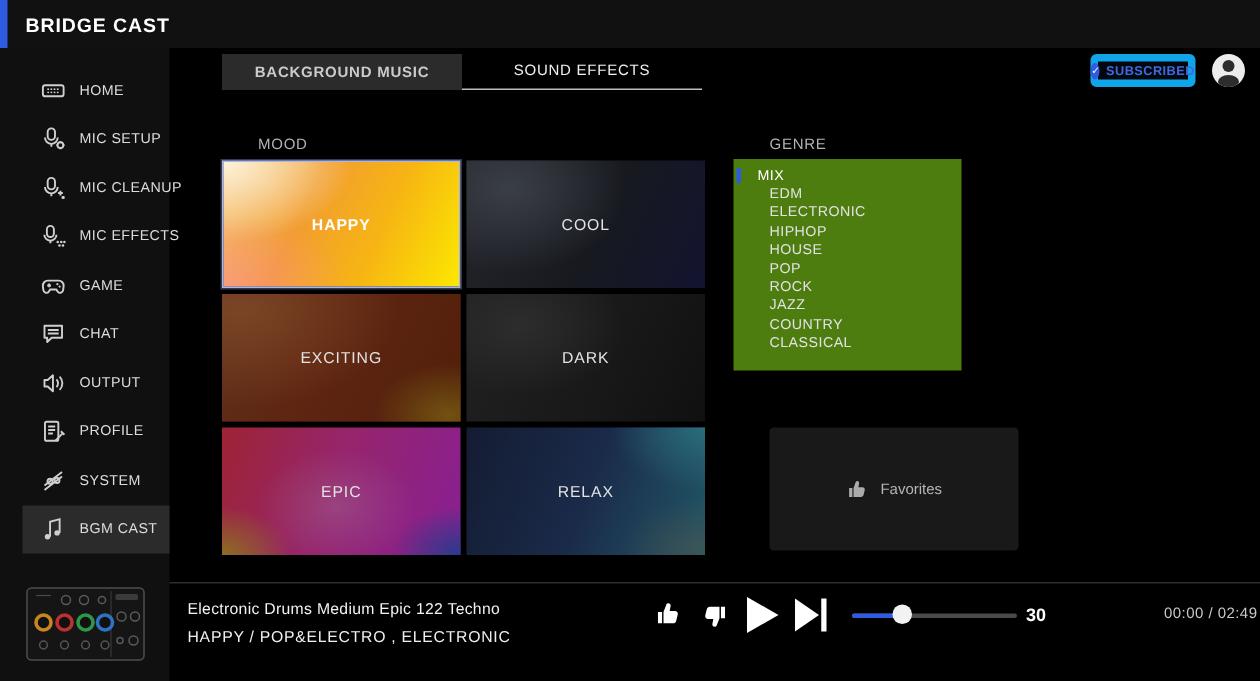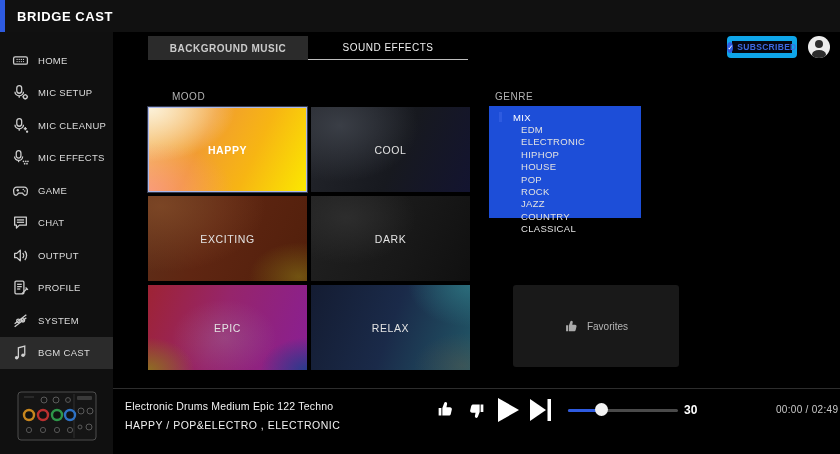--- a/index.html
+++ b/index.html
@@ -7,21 +7,21 @@
   body { font-family:"Liberation Sans", sans-serif; }
   #app { position:relative; width:840px; height:454px; background:#000; overflow:hidden; color:#e8e8e8; }
 
   
   .header { position:absolute; left:0; top:0; width:840px; height:32px; background:#111; }
   .header-accent { position:absolute; left:0; top:0; width:5px; height:32px; background:#2e5be0; }
   .app-title { position:absolute; left:17px; top:9px; font-size:13px; font-weight:bold; color:#fff; letter-spacing:0.6px; }
 
   
   .sidebar { position:absolute; left:0; top:32px; width:113px; height:422px; background:#101010; }
-  .side-list { position:absolute; left:0; top:12px; width:113px; }
+  .side-list { position:absolute; left:0; top:12px; width:113px;padding-left:15px; }
   .side-item { display:flex; align-items:center; height:32.5px; padding-left:12px; cursor:pointer; }
   .side-item.active { background:#2b2b2b; }
   .side-item .icn { width:17px; height:17px; margin-right:9px; flex:0 0 17px; color:#cfcfcf; }
   .side-item .lbl { font-size:9.5px; color:#dcdcdc; letter-spacing:0.3px; white-space:nowrap; }
   .icn svg { width:100%; height:100%; display:block; }
 
   .device-wrap { position:absolute; left:16px; top:352px; width:82px; height:64px; }
 
   
   .subscribed { position:absolute; left:727px; top:36px; width:70px; height:22px; border:5px solid #0ea5e9; border-radius:4px; background:#05070f; display:flex; align-items:center; justify-content:center; gap:4px; cursor:pointer; }
@@ -32,21 +32,21 @@
   .avatar .body { position:absolute; left:4px; top:14px; width:14px; height:9px; border-radius:50%; background:#2d2d2d; }
 
   
   .tab { position:absolute; top:36px; height:24px; width:160px; display:flex; align-items:center; justify-content:center; font-size:10px; letter-spacing:0.5px; cursor:pointer; }
   .tab-bgm { left:148px; background:#2b2b2b; color:#cbcbcb;font-weight:bold; }
   .tab-sfx { left:308px; background:#000; color:#efefef; border-bottom:1px solid #bdbdbd; }
 
   
   .section-label { position:absolute; font-size:10px; color:#b3b3b3; letter-spacing:0.5px;margin-left:24px; }
   .mood-label { left:148px; top:91px; }
-  .genre-label { left:471px; top:91px; }
+  .genre-label { left:489px; top:91px; }
   .mood-grid { position:absolute; left:148px; top:107px; width:322px; display:grid; grid-template-columns:159px 159px; grid-auto-rows:85px; gap:4px;border-radius:30px; }
   .tile { position:relative; display:flex; align-items:center; justify-content:center; cursor:pointer; }
   .tile .tlbl { font-size:10.5px; letter-spacing:0.6px; color:#e3e3e3; }
   .tile.selected { border:1px solid #a9b6ea; box-shadow:0 0 0 1px rgba(150,170,230,0.35); }
   .tile.selected .tlbl { font-weight:bold; color:#fff; }
   .tile-happy { background:
     radial-gradient(120% 130% at 0% 100%, rgba(255,140,170,0.50) 0%, rgba(255,140,170,0) 45%),
     radial-gradient(110% 130% at 0% 0%, #fcf2da 0%, rgba(252,242,218,0) 50%),
     linear-gradient(115deg, #f5bd6a 0%, #f19d30 35%, #f7b513 65%, #fbe800 100%); }
   .tile-cool { background:
@@ -63,21 +63,21 @@
     radial-gradient(65% 85% at 0% 100%, rgba(140,118,30,0.9) 0%, rgba(140,118,30,0) 45%),
     radial-gradient(65% 85% at 100% 100%, rgba(28,62,138,0.9) 0%, rgba(28,62,138,0) 45%),
     radial-gradient(55% 75% at 48% 62%, rgba(170,170,185,0.22) 0%, rgba(170,170,185,0) 60%),
     linear-gradient(110deg, #9e2334 0%, #96256b 45%, #891f94 100%); }
   .tile-relax { background:
     radial-gradient(75% 95% at 100% 0%, rgba(45,115,128,0.85) 0%, rgba(45,115,128,0) 52%),
     radial-gradient(55% 70% at 95% 95%, rgba(120,90,60,0.30) 0%, rgba(120,90,60,0) 55%),
     linear-gradient(110deg, #141c32 0%, #1a2a49 50%, #215666 100%); }
 
   
-  .genre-panel { position:absolute; left:489px; top:106px; width:152px; height:112px; background:#1d4ed8; padding-top:5px;padding-left:8px; }
+  .genre-panel { position:absolute; left:489px; top:106px; width:152px; height:141px; background:#4d7c0f; padding-top:5px; }
   .genre-item { position:relative; height:12.4px; display:flex; align-items:center; padding-left:24px; font-size:9.5px; color:#e2e2e2; letter-spacing:0.3px; cursor:pointer; }
   .genre-item.selected { padding-left:16px; color:#fff; }
   .genre-item.selected .gbar { position:absolute; left:2px; top:1px; width:3px; height:10px; background:#2e5be0; }
 
   
   .fav-panel { position:absolute; left:489px; top:285px; width:166px; height:82px; background:#191919; border-radius:3px; display:flex; align-items:center; justify-content:center; gap:8px; cursor:pointer;margin-left:24px; }
   .fav-panel .icn { width:15px; height:15px; color:#ababab; }
   .fav-label { font-size:10px; color:#b5b5b5; }
 
   

